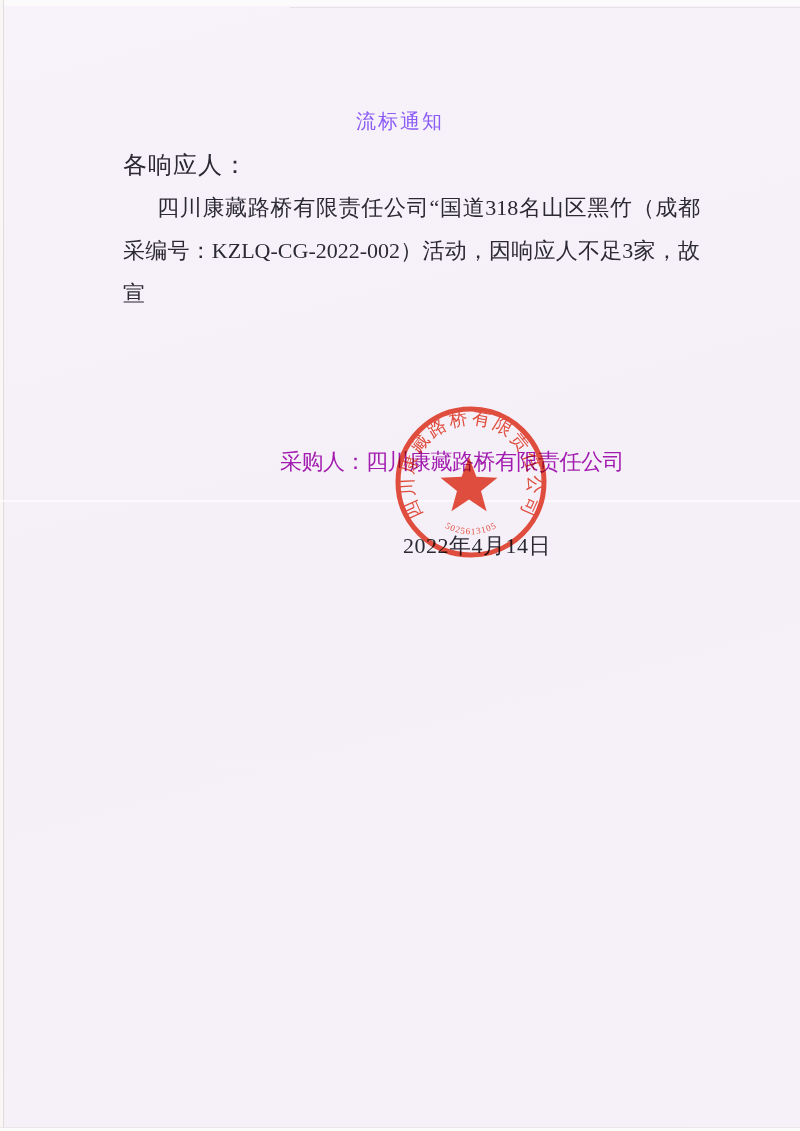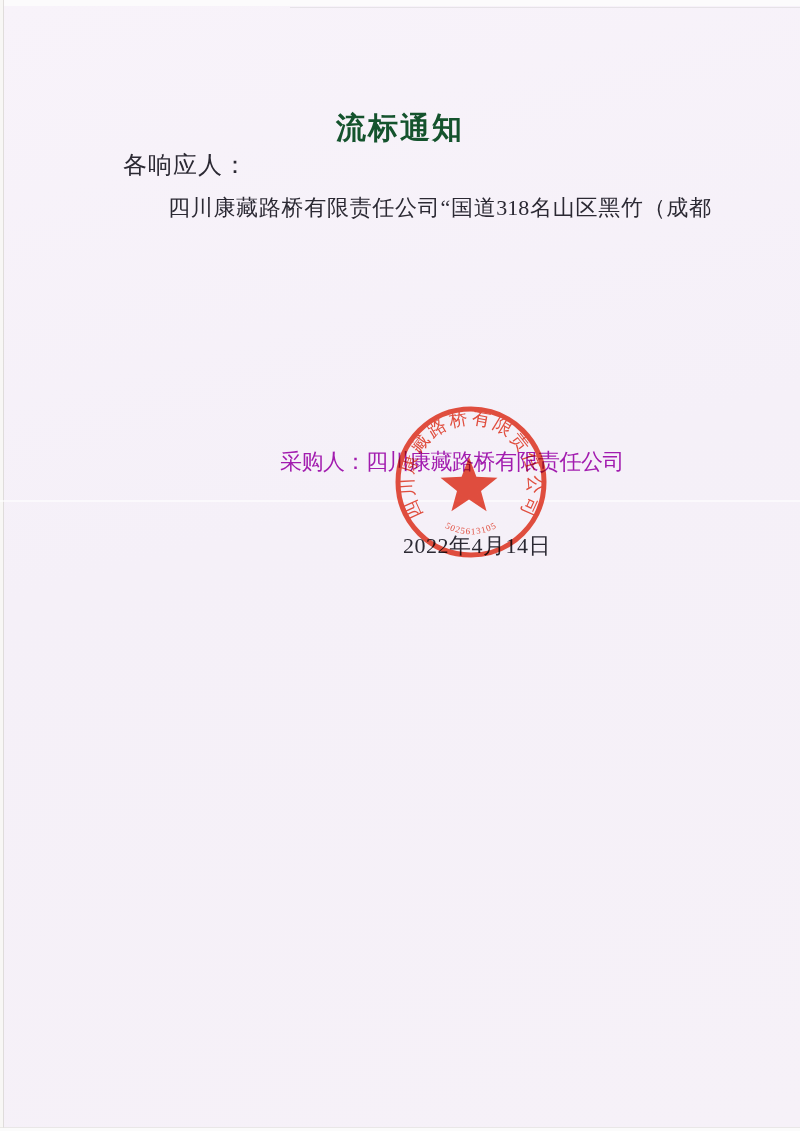--- a/index.html
+++ b/index.html
@@ -16,31 +16,31 @@
   .edge-top-line { position:absolute; left:290px; top:7px; width:510px; height:1px; background:#dedbe0; opacity:.7; }
   .edge-left   { position:absolute; left:0; top:0; width:3px; height:1131px; background:#f8f7f5; }
   .edge-left-line { position:absolute; left:3px; top:0; width:1px; height:1131px; background:#d9d7d3; opacity:.8; }
   .edge-bottom { position:absolute; left:0; bottom:0; width:800px; height:3px; background:#fbfbfb; }
   .edge-bottom-line { position:absolute; left:0; bottom:3px; width:800px; height:1px; background:#e4e2df; opacity:.7; }
   .scan-line   { position:absolute; left:0; top:500px; width:800px; height:2px; background:rgba(255,255,255,.6); }
 
   .doc-title {
     position:absolute; left:0; top:108px; width:800px;
     text-align:center;
-    font-size:30px; font-weight:bold; letter-spacing:2px;
-    color:#14532d;
+    font-size:20px; font-weight:normal; letter-spacing:2px;
+    color:#8b5cf6;
   }
   .salutation {
     position:absolute; left:123px; top:152px;
     font-size:24px; line-height:26px; letter-spacing:1px;
     color:#2b2933;
   }
   .body-block {
     position:absolute; left:123px; top:186px; width:577px;
-    font-size:22px; line-height:43px; color:#2b2933;margin-left:11px;
+    font-size:22px; line-height:43px; color:#2b2933;
   }
   .body-line { width:577px; }
   .body-line.fill { text-align:justify; text-align-last:justify; }
   .body-line.indent { text-indent:34px; }
 
   .signature {
     position:absolute; left:280px; top:449px;
     font-size:22px; line-height:26px; letter-spacing:-0.5px;
     color:#a21caf;
   }
@@ -67,20 +67,21 @@
 <div class="edge-bottom"></div>
 <div class="edge-bottom-line"></div>
 <div class="scan-line"></div>
 
 <div class="doc-title">流标通知</div>
 
 <div class="salutation">各响应人：</div>
 
 <div class="body-block">
   <div class="body-line fill indent">四川康藏路桥有限责任公司“国道318名山区黑竹（成都</div>
+  <div class="body-line fill">采编号：KZLQ-CG-2022-002）活动，因响应人不足3家，故宣</div>
 </div>
 
 <div class="signature">采购人：四川康藏路桥有限责任公司</div>
 
 <div class="doc-date">2022年4月14日</div>
 
 <svg class="seal" viewBox="-79 -79 158 158" xmlns="http://www.w3.org/2000/svg">
   <defs>
     <path id="sealTextArc" d="M -47.5,33.3 A 58,58 0 1 1 47.5,33.3" fill="none"></path>
     <path id="sealCodeArc" d="M -34,40 A 53,53 0 0 0 34,40" fill="none"></path>

